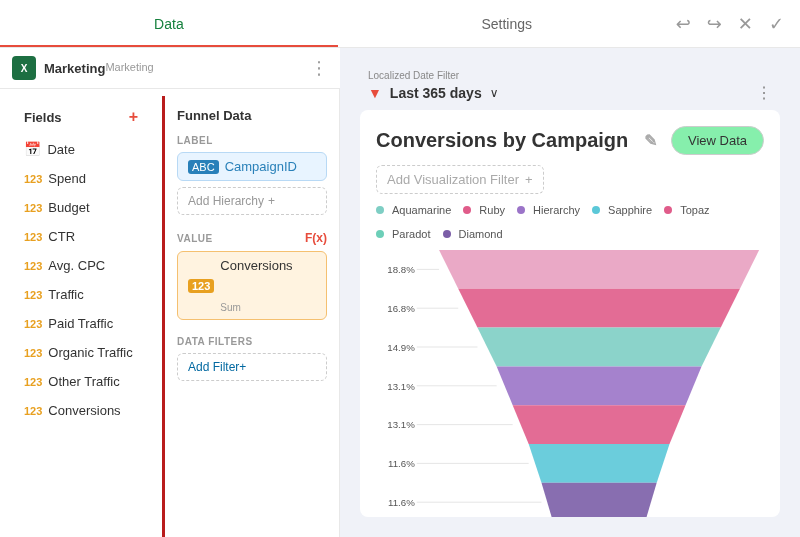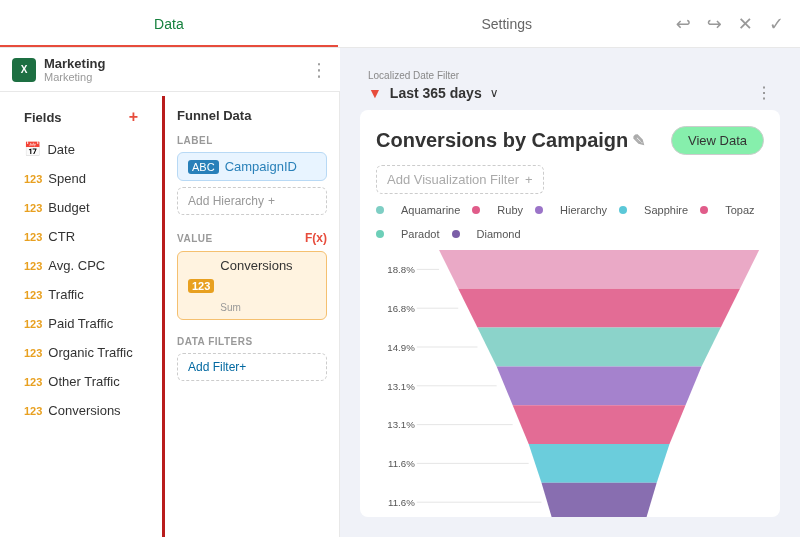--- a/index.html
+++ b/index.html
@@ -91,37 +91,37 @@
       background: #f0f2f8; padding: 10px 16px 0;
     }
     .date-filter-label { font-size: 10px; color: #888; margin-bottom: 2px; }
     .date-filter-row { display: flex; align-items: center; gap: 8px; }
     .date-filter-value { font-size: 14px; font-weight: 600; color: #333; cursor: pointer; }
     .date-filter-dots { color: #888; font-size: 16px; cursor: pointer; margin-left: auto; }
 
     .viz-content { background: #fff; margin: 8px; border-radius: 8px; flex: 1; display: flex; flex-direction: column; overflow: hidden; padding: 16px; }
 
     .viz-title-row { display: flex; align-items: center; justify-content: space-between; margin-bottom: 10px; }
-    .viz-title { font-size: 20px; font-weight: 600; color: #333; display: flex; align-items: center; gap: 4px; }
+    .viz-title { font-size: 20px; font-weight: 600; color: #333; display: flex; align-items: center; gap: 16px; }
     .edit-icon { color: #aaa; font-size: 16px; cursor: pointer; }
     .view-data-btn {
       border: 1px solid #ccc; background: #86efac; border-radius: 20px;
       padding: 6px 16px; font-size: 13px; color: #333; cursor: pointer;
     }
 
     .viz-filter-bar {
       display: flex; align-items: center; gap: 6px; margin-bottom: 10px;
       padding: 6px 10px; border: 1px dashed #ccc; border-radius: 6px; color: #aaa;
       font-size: 13px; width: fit-content;
     }
 
     .legend {
       display: flex; align-items: center; gap: 12px; margin-bottom: 10px; flex-wrap: wrap;
     }
-    .legend-item { display: flex; align-items: center; gap: 17px; font-size: 11px; color: #555; }
+    .legend-item { display: flex; align-items: center; gap: 8px; font-size: 11px; color: #555; }
     .legend-dot { width: 8px; height: 8px; border-radius: 50%; }
 
     .funnel-area { flex: 1; display: flex; align-items: center; justify-content: center; position: relative; }
 
   </style>
 </head>
 <body>
 
 <div class="header-tabs">
   <div class="tab active">
@@ -137,21 +137,21 @@
     <span>✓</span>
   </div>
 </div>
 
 <div class="main">
 
   <div class="left-panel">
 
     <div style="position:absolute;width:340px;background:#fff;border-bottom:1px solid #e8e8e8;display:flex;align-items:center;gap:8px;padding:8px 12px;z-index:10;">
       <div style="background:#1d6f42;color:#fff;font-size:10px;font-weight:700;width:24px;height:24px;display:flex;align-items:center;justify-content:center;border-radius:4px;">X</div>
-      <div style="display:flex;flex-direction:column;">
+      <div style="display:flex;flex-direction:row;">
         <span style="font-size:13px;font-weight:600;color:#333;">Marketing</span>
         <span style="font-size:11px;color:#999;">Marketing</span>
       </div>
       <span style="margin-left:auto;color:#999;cursor:pointer;font-size:18px;">⋮</span>
     </div>
 
     <div class="fields-col" style="margin-top:48px;">
       <div class="fields-header">
         <span>Fields</span>
         <span class="add-icon">+</span>

